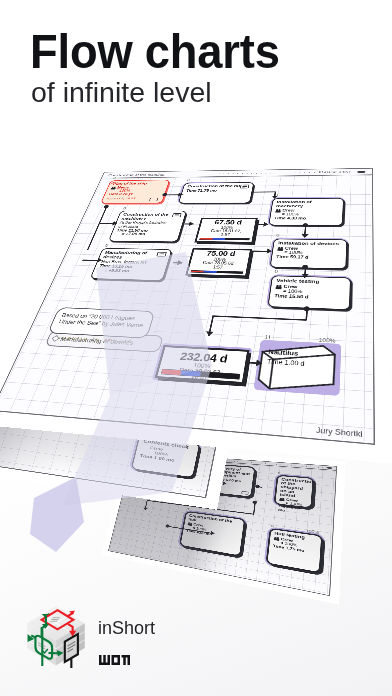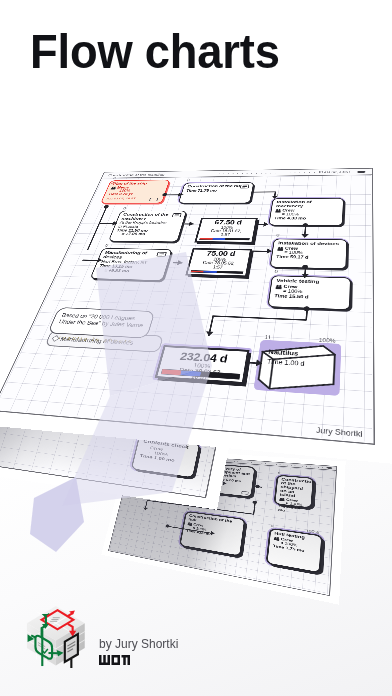--- a/index.html
+++ b/index.html
@@ -475,20 +475,21 @@
 
         <div class="edge" style="left:432px;top:510px;width:22px;height:2.6px"></div>
         <div class="arw" style="left:444px;top:504px;border-top:7px solid transparent;border-bottom:7px solid transparent;border-left:10px solid #24242b"></div>
       </div>
     </div>
 
   </div>
 
   <div id="title">Flow charts</div>
   <div id="sub">
+    <div>of infinite level</div>
   </div>
 
   <div id="footer">
     <div id="logo">
       <svg viewBox="0 0 392 392" width="64" height="64">
         <defs>
           <linearGradient id="gTop" x1="0" y1="0" x2="0.35" y2="1">
             <stop offset="0" stop-color="#f4f4f4"></stop>
               <stop offset="1" stop-color="#e6e6e6"></stop>
             </linearGradient>
@@ -545,21 +546,21 @@
         <path d="M150 300 L208 302" stroke="#0a7a3a" stroke-width="13" fill="none"></path>
         <path d="M243 298 L200 282 L208 322 Z" fill="#0a7a3a"></path>
 
         <path d="M250 230 L330 184 L330 308 L250 354 Z" fill="#d6d6d6" stroke="#161616" stroke-width="13" stroke-linejoin="miter"></path>
         <g stroke="#7b7b7b" stroke-width="7" fill="none">
           <path d="M266 258 L314 230 M266 276 L314 248 M266 294 L300 274"></path>
         </g>
         <path d="M290 336 L290 392" stroke="#161616" stroke-width="13" fill="none"></path>
       </svg>
     </div>
-    <div id="fauth">by Jury Shortki</div>
+    <div id="fname">inShort</div>
     <div id="fmark">
       <svg viewBox="0 0 124 44" width="31" height="11">
         <g fill="#141418">
 
           <path d="M0 4 h10 v30 h7 V4 h10 v30 h7 V4 h10 v40 H0 Z"></path>
 
           <path d="M50 4 h34 v40 H50 Z M60 14 v20 h14 V14 Z"></path>
 
           <path d="M90 4 h34 v40 h-10 V14 h-7 v30 h-10 V14 h-7 v30 H90 Z"></path>
         </g>

